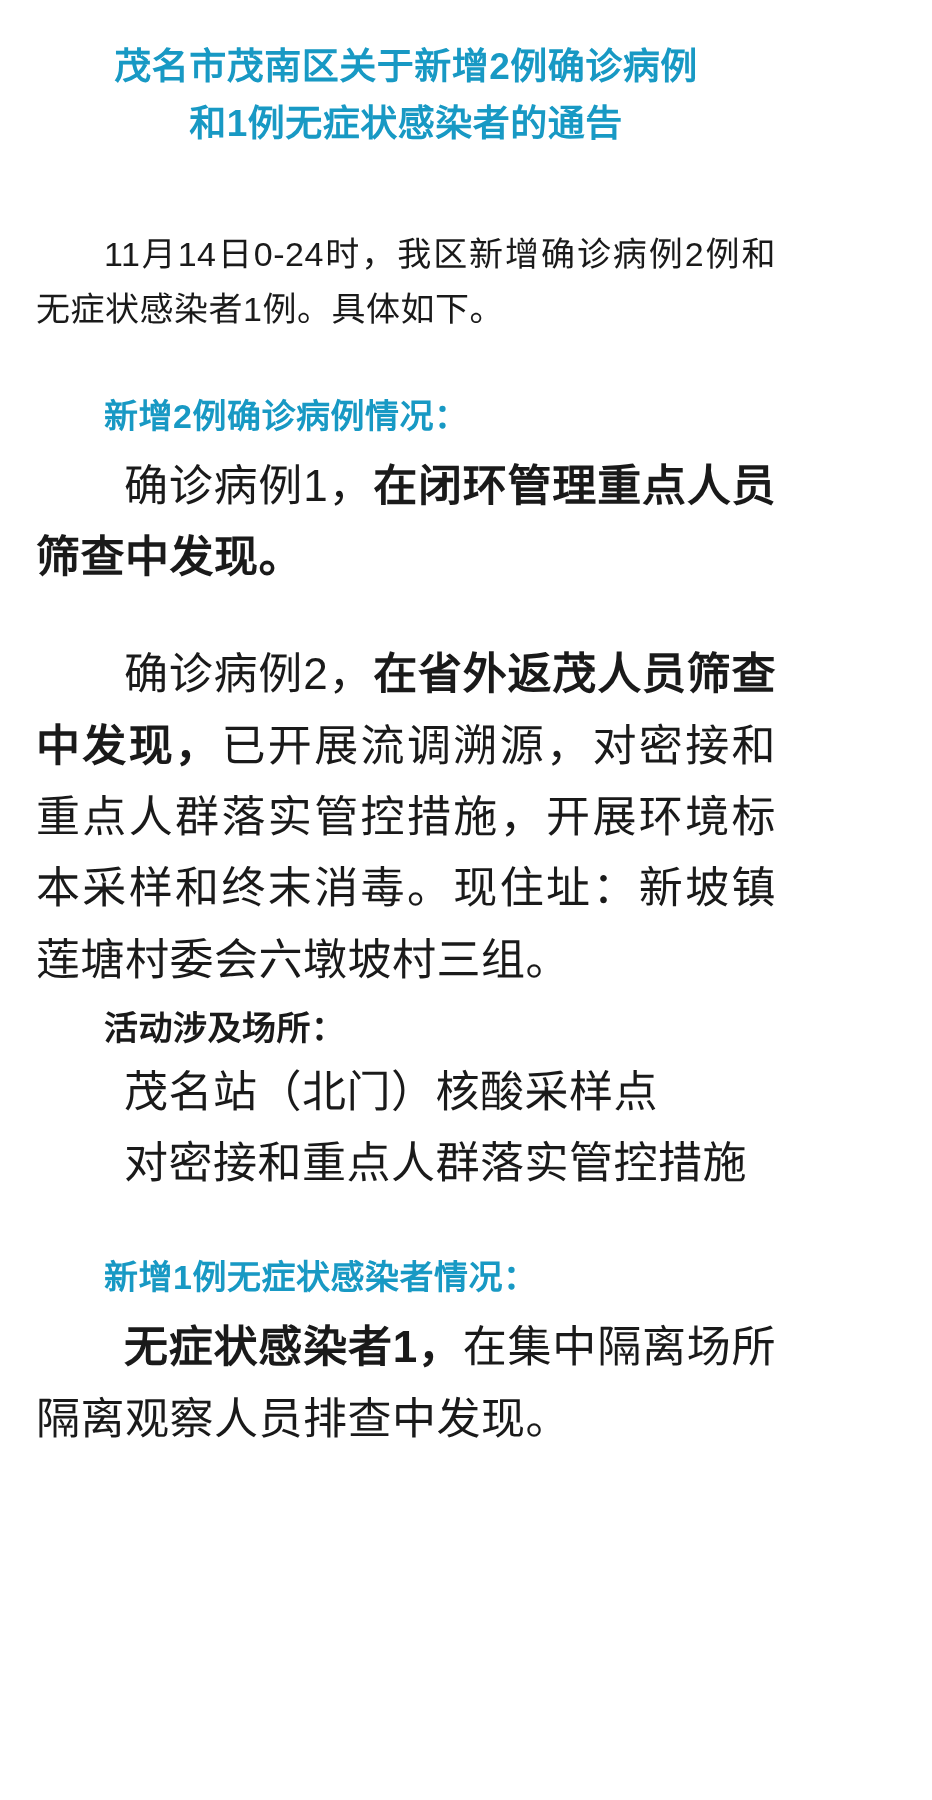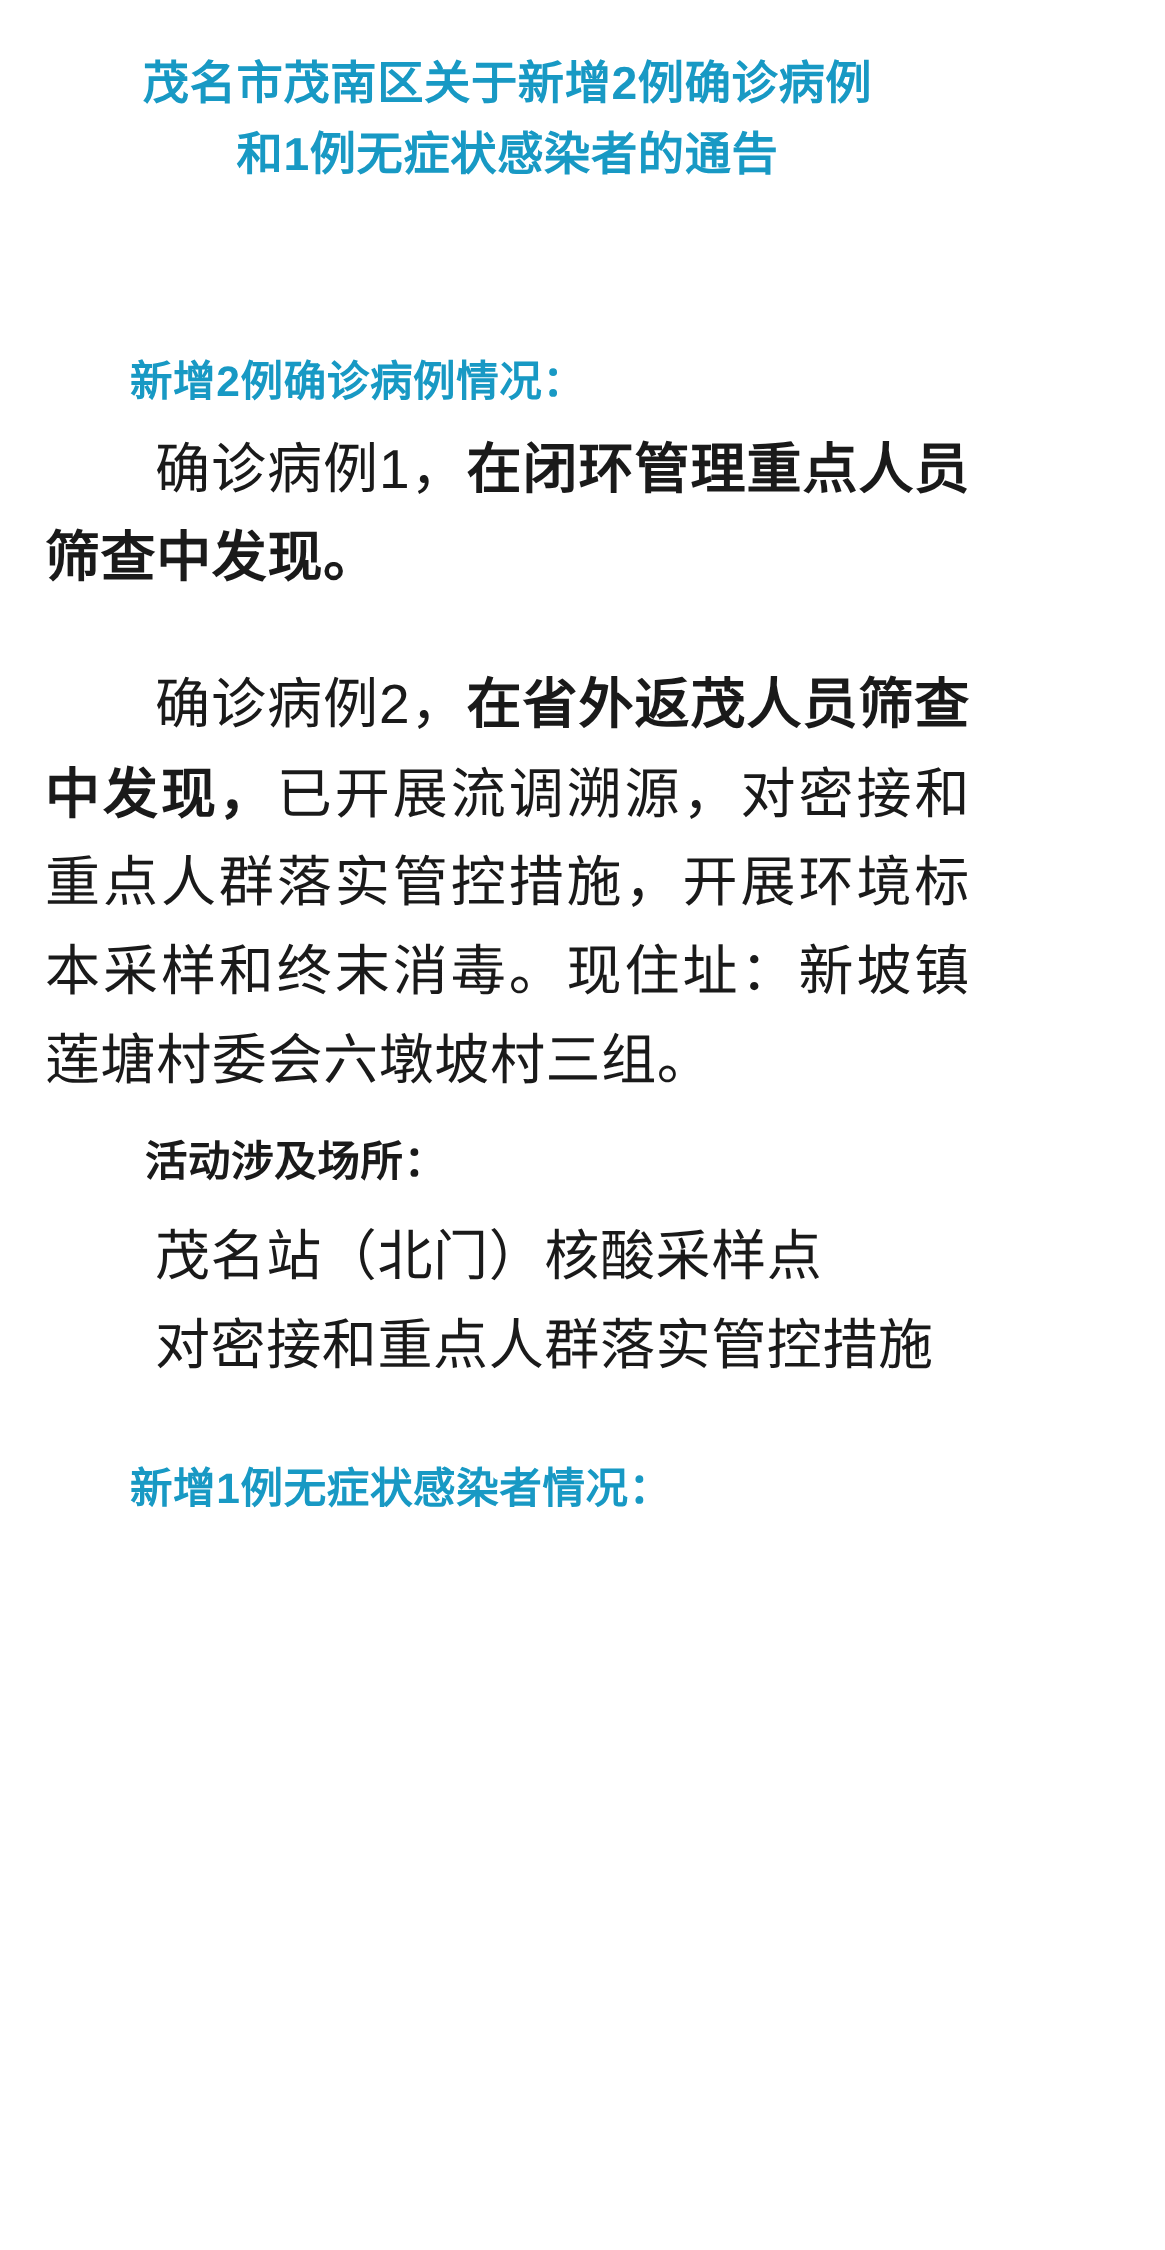--- a/index.html
+++ b/index.html
@@ -58,21 +58,21 @@
   }
   .bold {
     font-weight: bold;
   }
   .sub-bold {
     font-weight: bold;
     font-size: 34px;
     line-height: 1.62;
     letter-spacing: 0.5px;
     text-indent: 2em;
-    margin: 12px;
+    margin: 0;
   }
   .plain-indent {
     text-indent: 2em;
     font-size: 44px;
     line-height: 1.62;
     letter-spacing: 0.5px;
     margin: 0;
   }
   .gap-para { height: 46px; }
   .gap-tight { height: 6px; }
@@ -82,20 +82,21 @@
 
 <div class="page">
 
   <h1 class="title">
     <span class="title-line">茂名市茂南区关于新增2例确诊病例</span>
     <span class="title-line">和1例无症状感染者的通告</span>
   </h1>
 
   <div class="spacer-lg"></div>
 
+  <p class="indent">11月14日0-24时，我区新增确诊病例2例和无症状感染者1例。具体如下。</p>
 
   <div class="spacer-md"></div>
 
   <p class="heading-blue">新增2例确诊病例情况：</p>
 
   <div class="gap-tight"></div>
 
   <p class="plain-indent"><span>确诊病例1，</span><span class="bold">在闭环管理重点人员筛查中发现。</span></p>
 
   <div class="gap-para"></div>
@@ -108,14 +109,15 @@
 
   <p class="plain-indent">茂名站（北门）核酸采样点</p>
   <p class="plain-indent">对密接和重点人群落实管控措施</p>
 
   <div class="spacer-md"></div>
 
   <p class="heading-blue">新增1例无症状感染者情况：</p>
 
   <div class="gap-tight"></div>
 
+  <p class="plain-indent"><span class="bold">无症状感染者1，</span><span>在集中隔离场所隔离观察人员排查中发现。</span></p>
 
 </div>
 
 </body></html>

